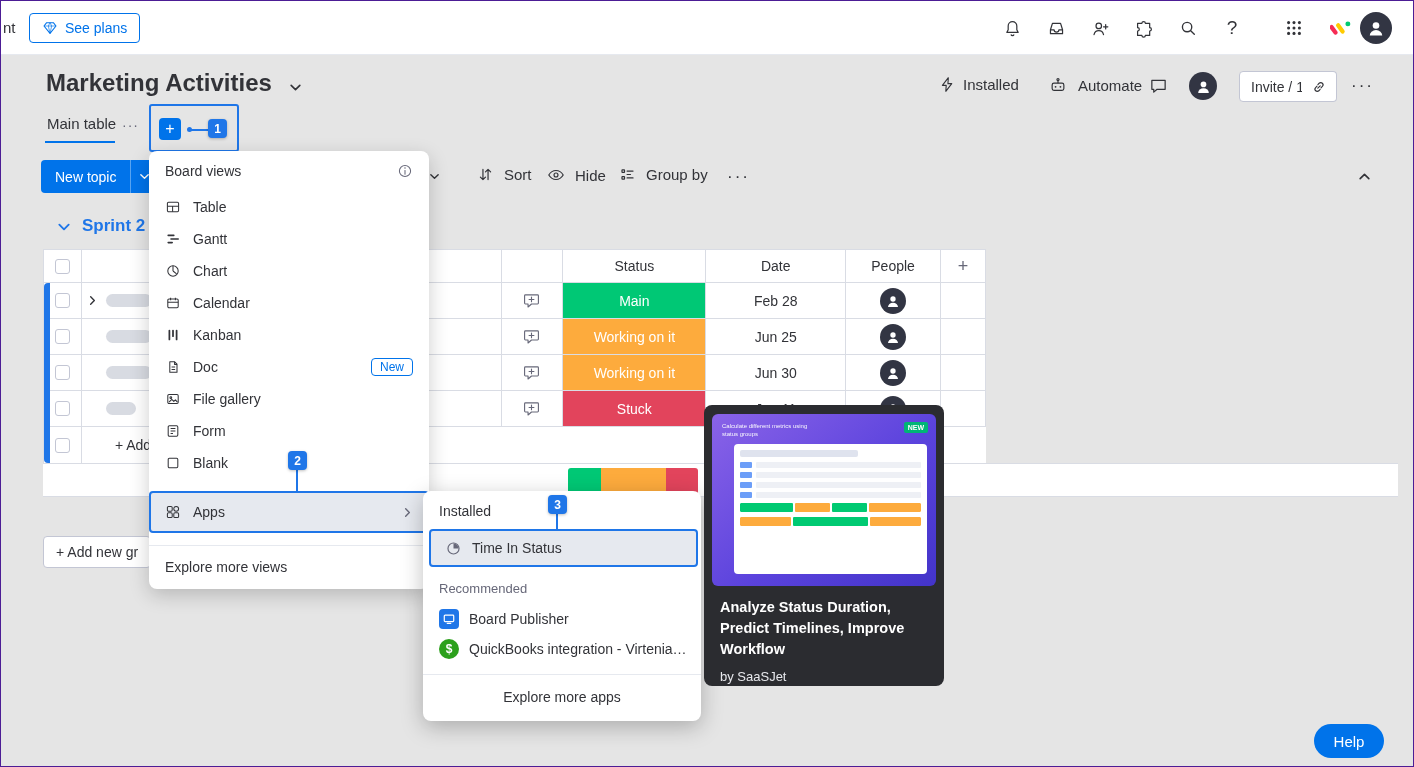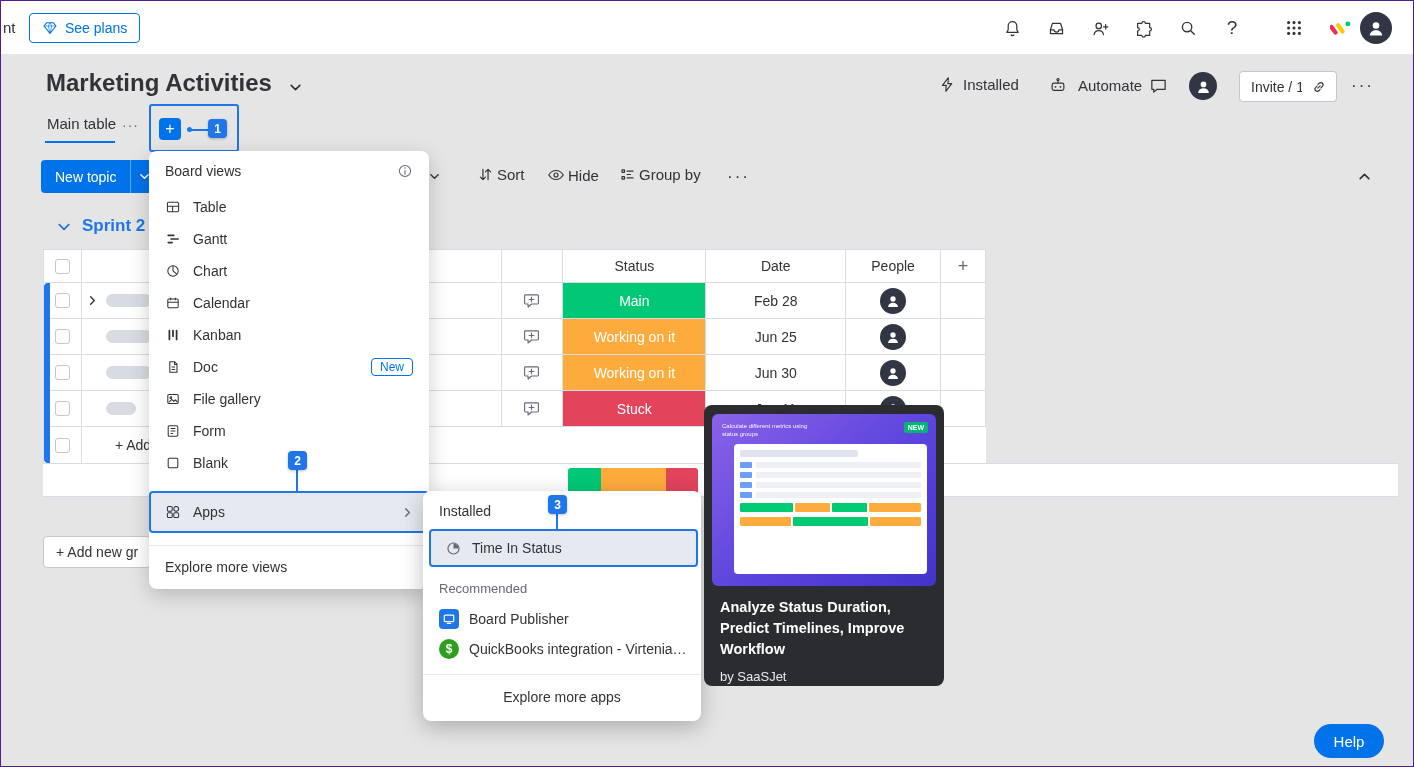--- a/index.html
+++ b/index.html
@@ -57,21 +57,21 @@
                 box-shadow:0 1px 3px rgba(0,0,0,.25); }
   .badge-1 { position:absolute; left:57px; top:13px; }
 
   
   .btn-new-topic { position:absolute; left:40px; top:159px; height:33px; display:flex; z-index:1; }
   .nt-main { background:#0073ea; color:#fff; font-size:14px; padding:0 14px; display:flex;
              align-items:center; border-radius:4px 0 0 4px; cursor:pointer; }
   .nt-caret { width:27px; background:#0073ea; border-left:1px solid rgba(255,255,255,.35);
               border-radius:0 4px 4px 0; display:grid; place-items:center; color:#fff; cursor:pointer; }
   .tb-chev428 { position:absolute; left:428px; top:170px; color:#323338; cursor:pointer; }
-  .tbtn { position:absolute; top:165px; display:flex; align-items:center; gap:3px; font-size:15px;
+  .tbtn { position:absolute; top:165px; display:flex; align-items:center; gap:10px; font-size:15px;
           color:#323338; cursor:pointer; }
   .tb-sort { left:476px; } .tb-hide { left:546px; } .tb-group { left:618px; }
   .tb-dots { position:absolute; left:726px; top:166px; }
   .collapse-btn { position:absolute; left:1347px; top:159px; width:32px; height:32px; border-radius:50%;
                   display:grid; place-items:center; color:#323338; cursor:pointer; }
 
   
   .group-chev { position:absolute; left:56px; top:219px; color:#1f76e8; cursor:pointer; }
   .group-name { position:absolute; left:81px; top:215px; font-size:17px; font-weight:700; color:#1f76e8; cursor:pointer; }
 

